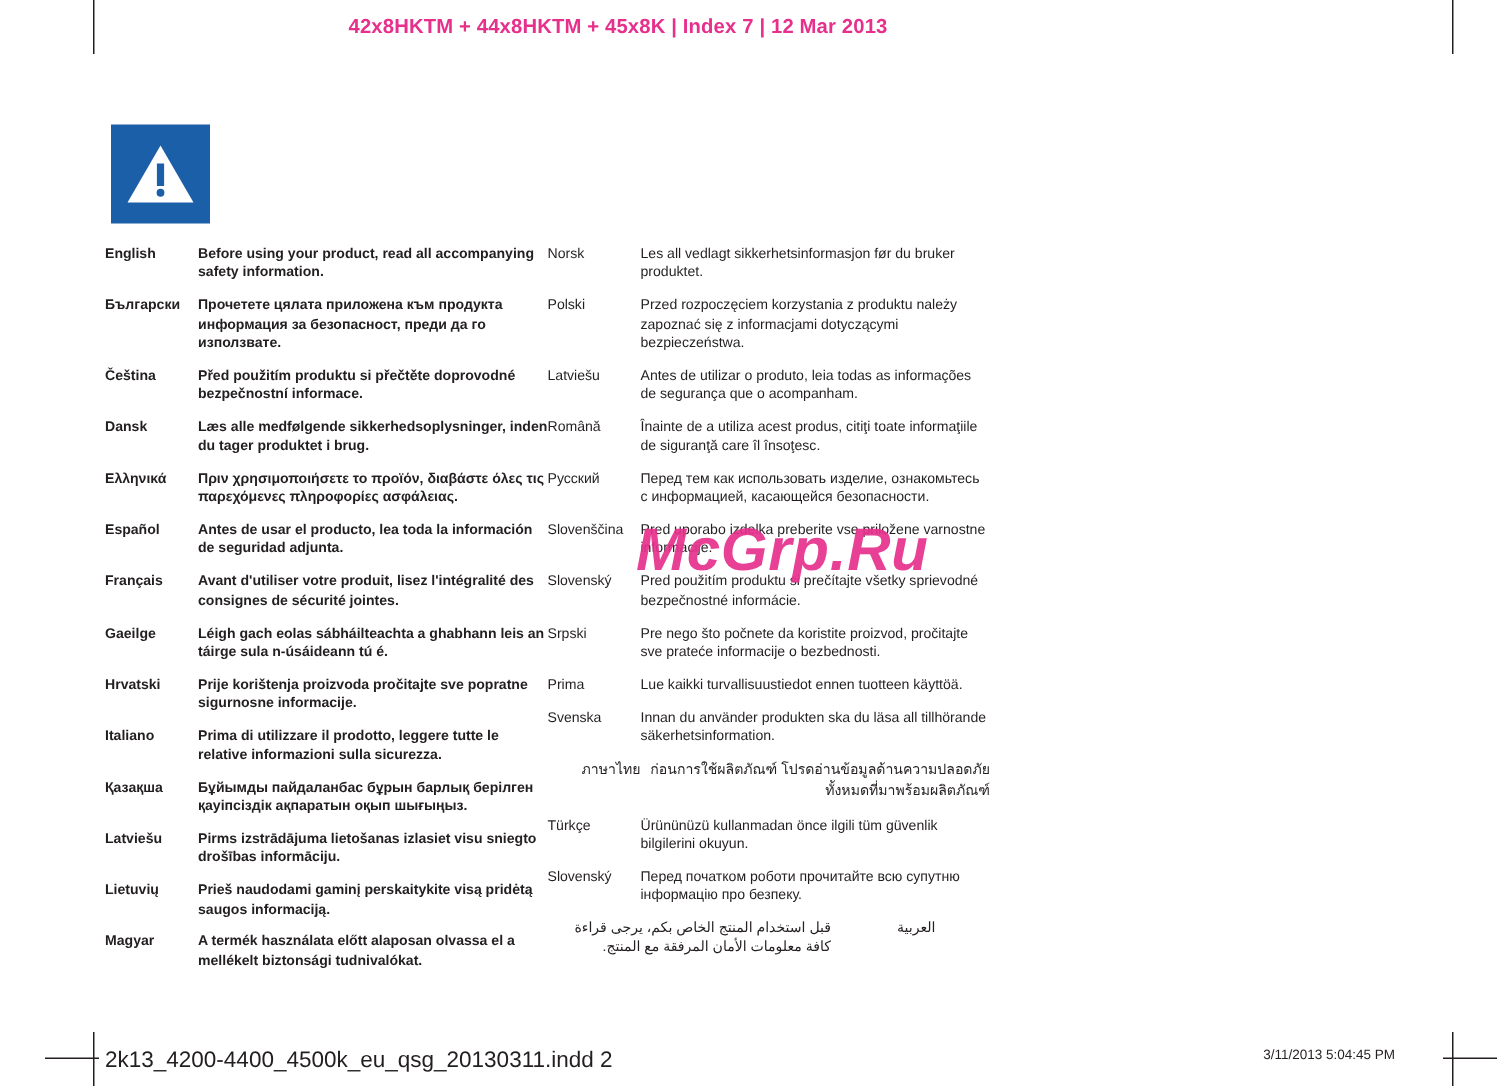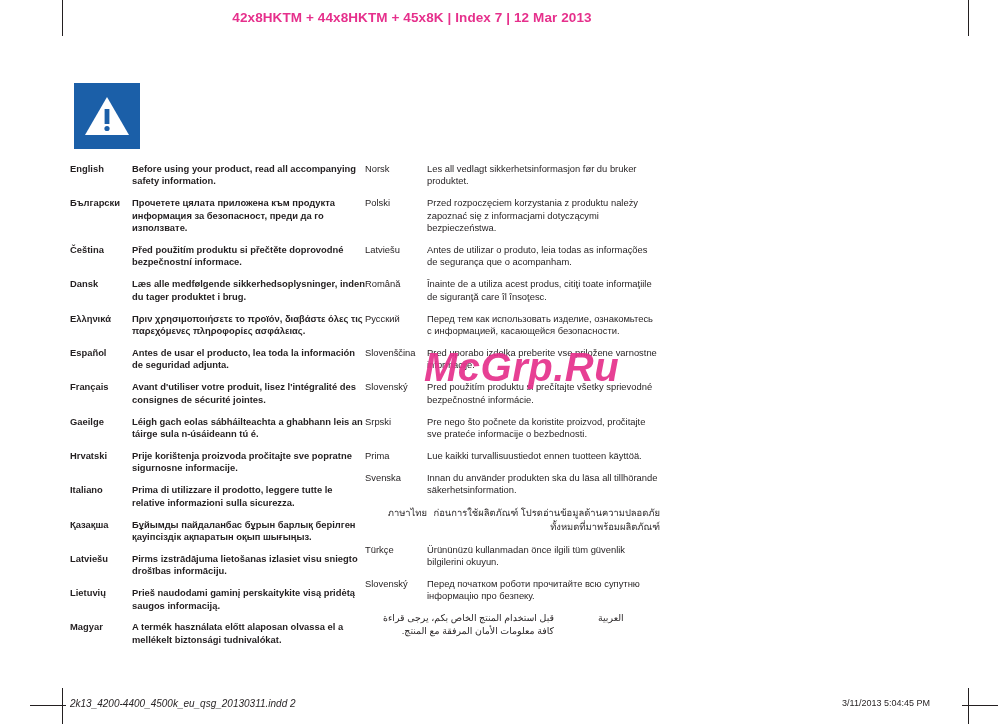--- a/index.html
+++ b/index.html
@@ -115,23 +115,22 @@
     letter-spacing: 0.5px;
     opacity: 0.92;
     pointer-events: none;
   }
 
   
   .footer-left {
     position: absolute;
     left: 70px;
     top: 698px;
-    font-size: 10px;
-    color: #231f20;
-    font-style: italic;
+    font-size: 15px;
+    color: #231f20;
   }
   .footer-right {
     position: absolute;
     right: 70px;
     top: 698px;
     font-size: 9px;
     color: #231f20;
     text-align: right;
   }
 </style>

